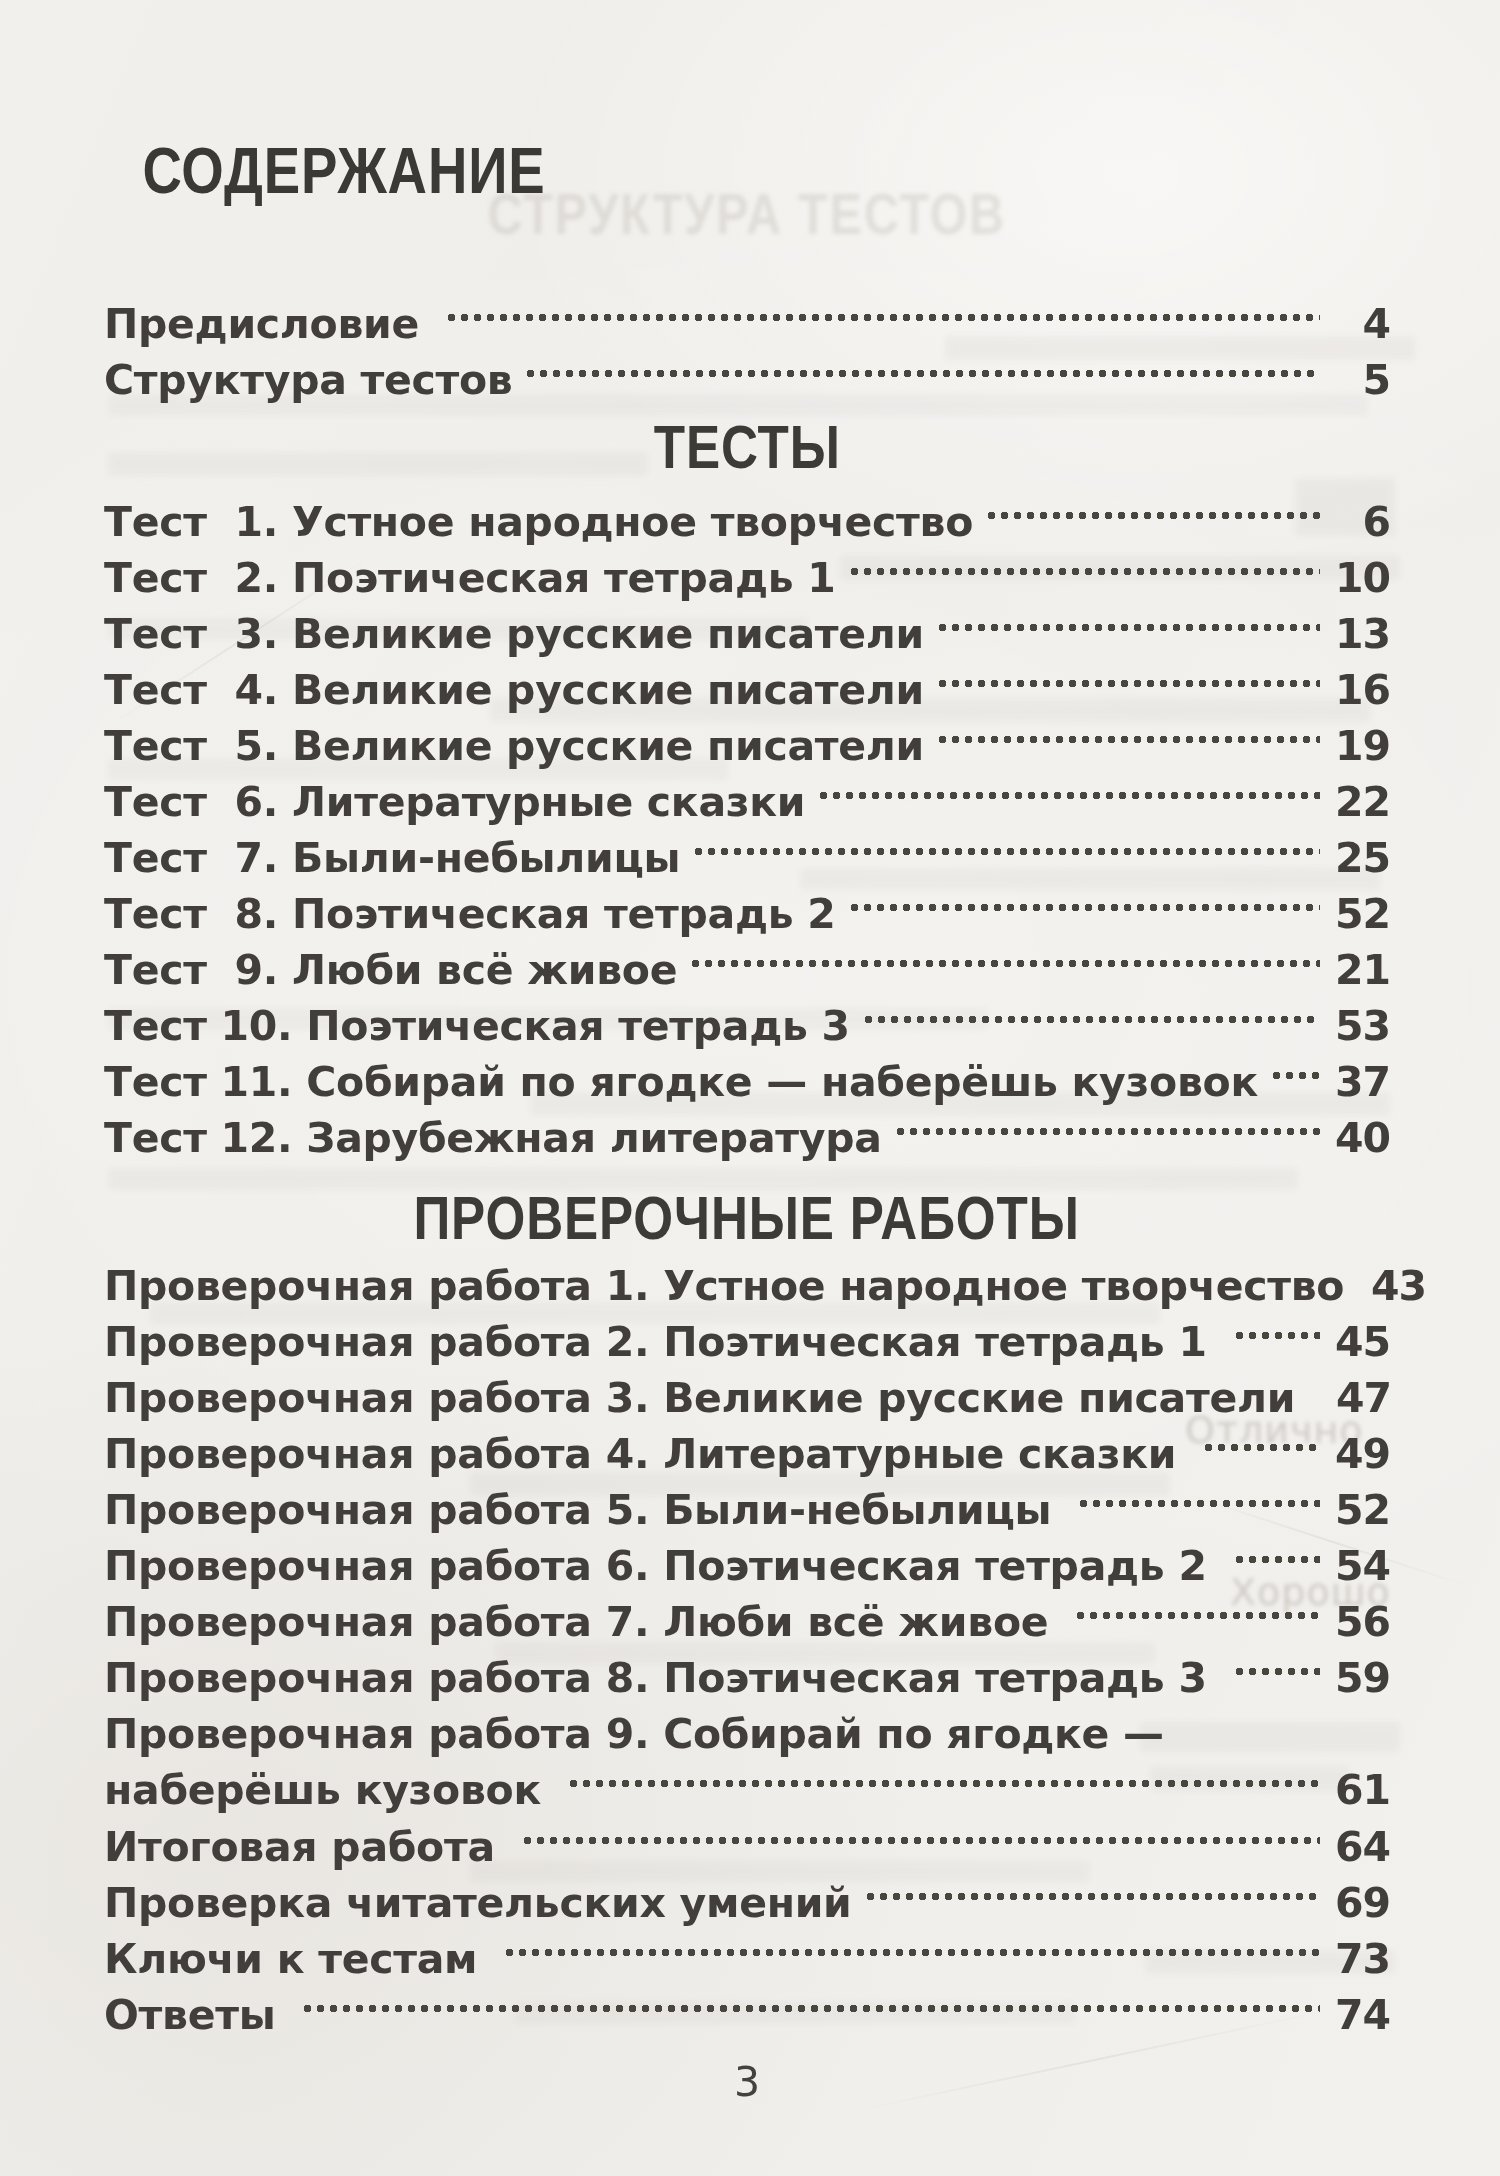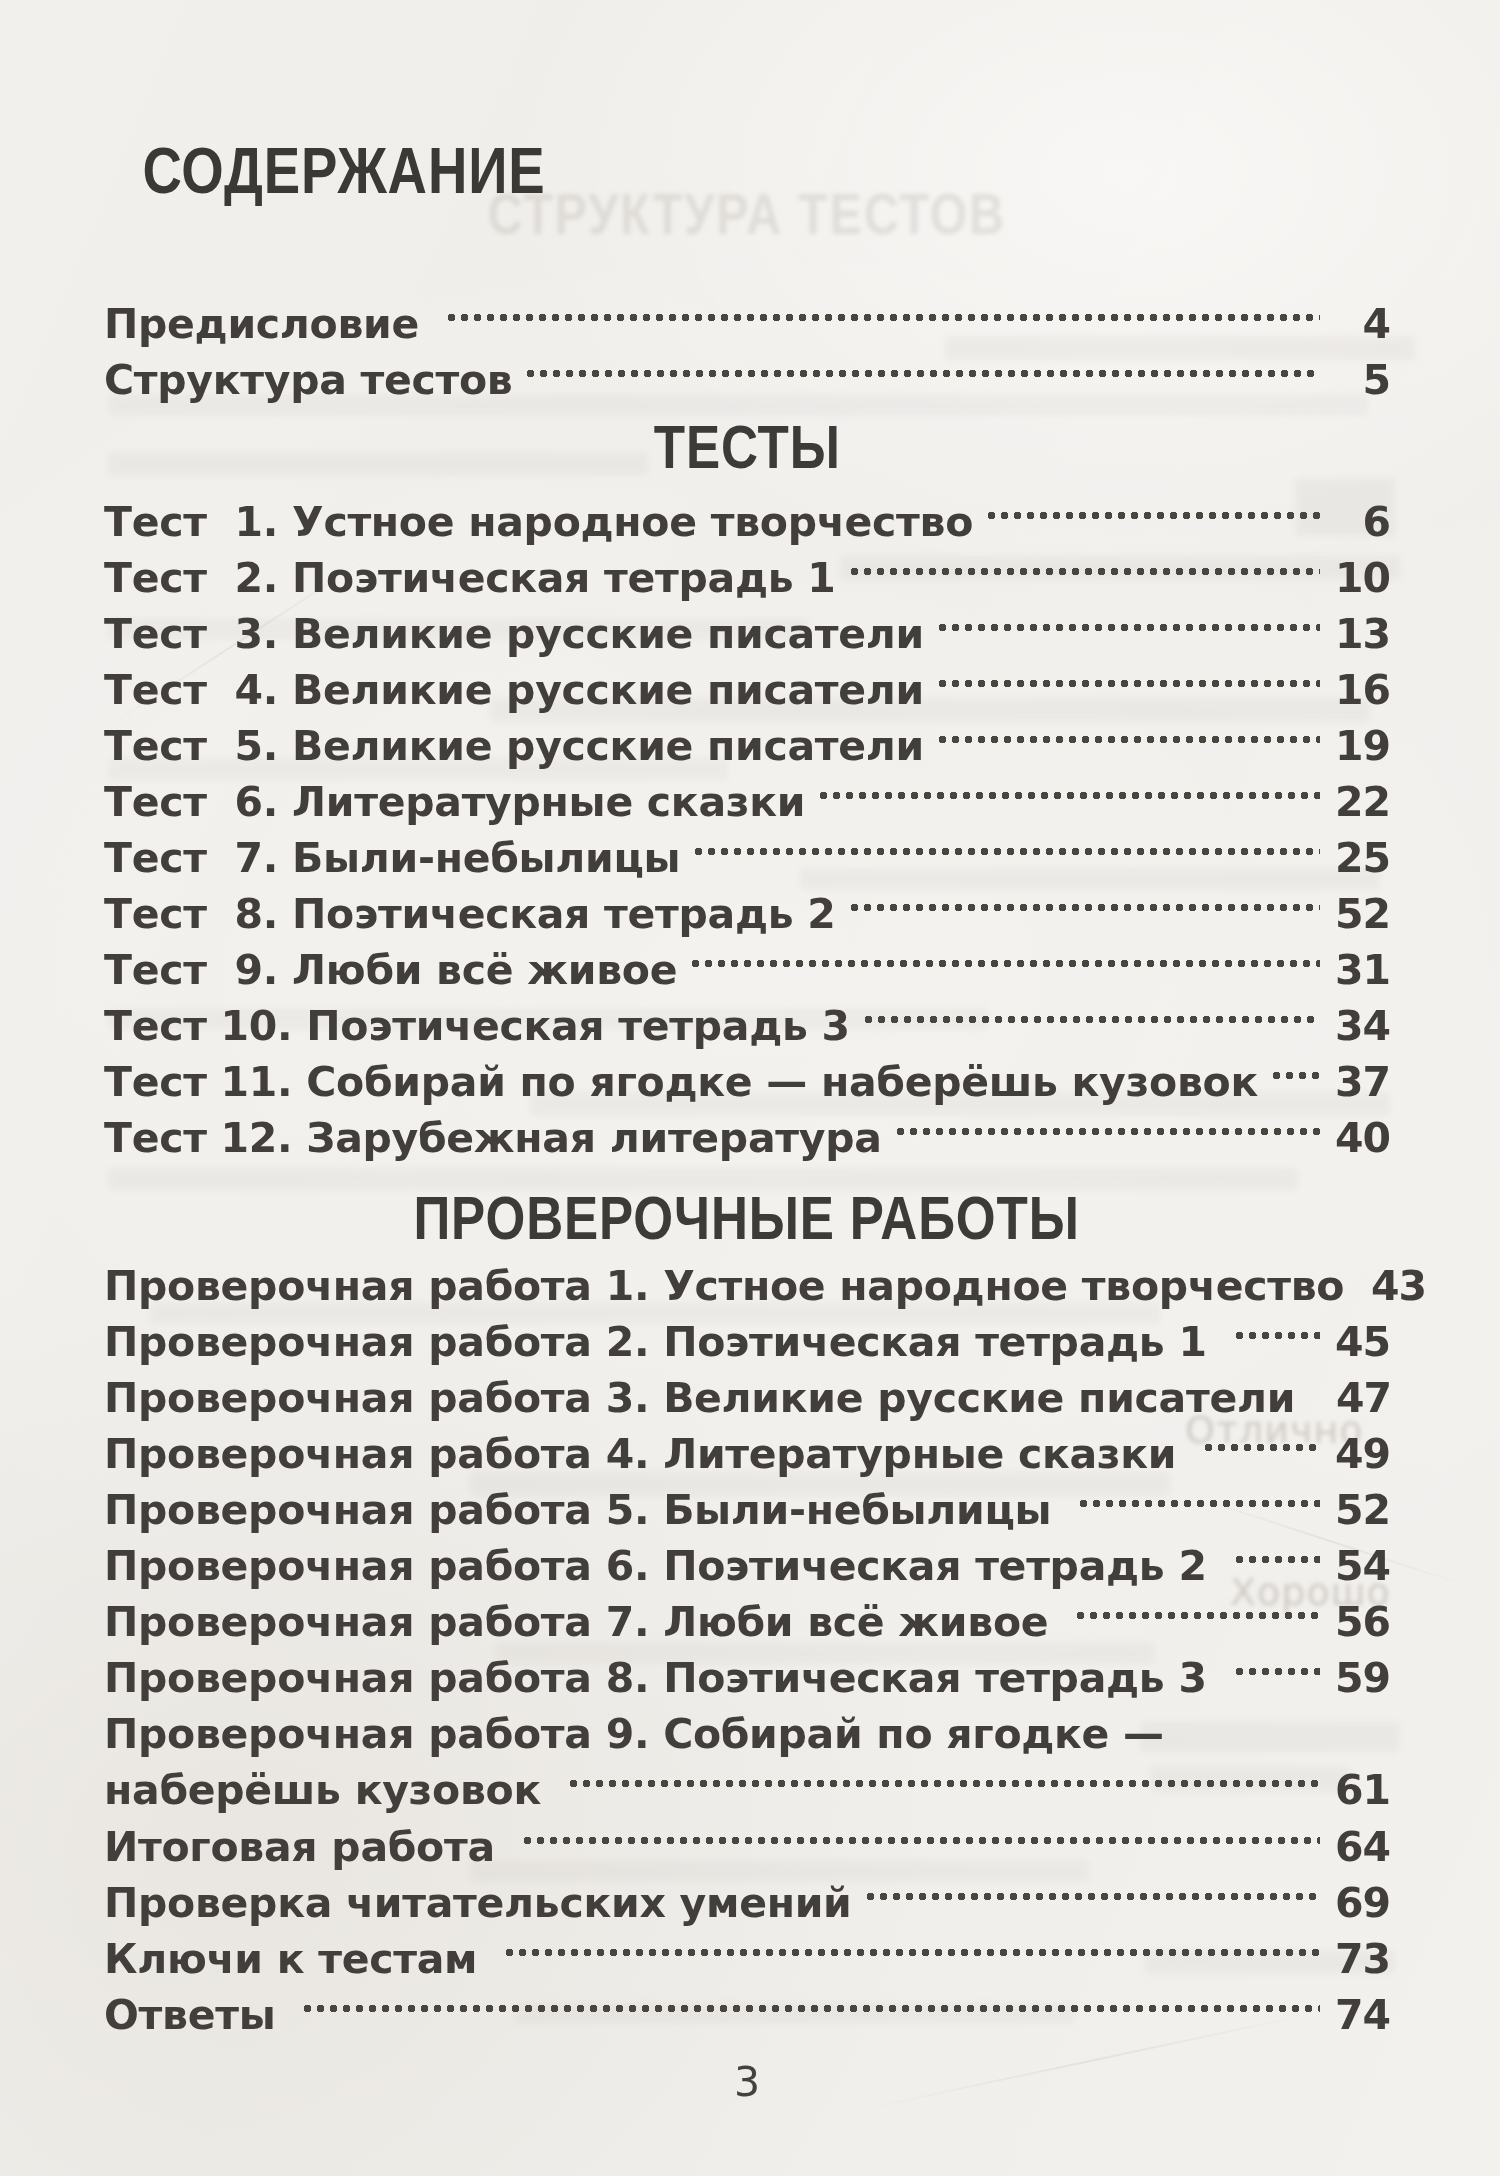--- a/index.html
+++ b/index.html
@@ -143,26 +143,26 @@
     <span class="num">25</span>
   </div>
   <div class="row">
     <span class="lbl">Тест  8. Поэтическая тетрадь 2</span>
     <span class="dots"></span>
     <span class="num">52</span>
   </div>
   <div class="row">
     <span class="lbl">Тест  9. Люби всё живое</span>
     <span class="dots"></span>
-    <span class="num">31</span>
+    <span class="num">21</span>
   </div>
   <div class="row">
     <span class="lbl">Тест 10. Поэтическая тетрадь 3</span>
     <span class="dots"></span>
-    <span class="num">34</span>
+    <span class="num">53</span>
   </div>
   <div class="row">
     <span class="lbl">Тест 11. Собирай по ягодке — наберёшь кузовок</span>
     <span class="dots"></span>
     <span class="num">37</span>
   </div>
   <div class="row">
     <span class="lbl">Тест 12. Зарубежная литература</span>
     <span class="dots"></span>
     <span class="num">40</span>

